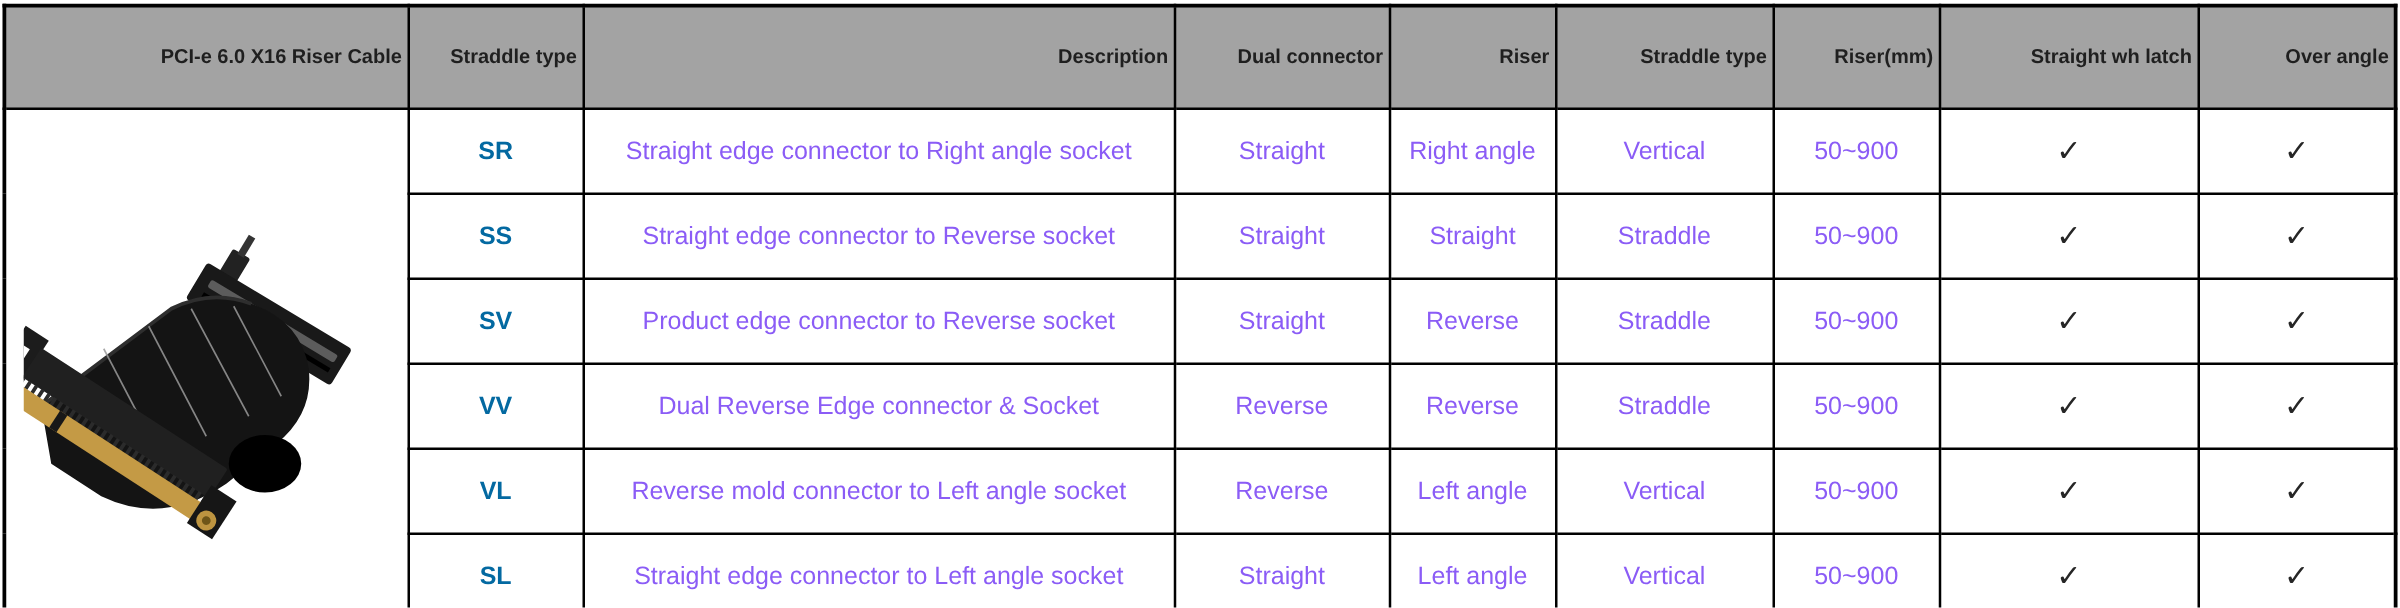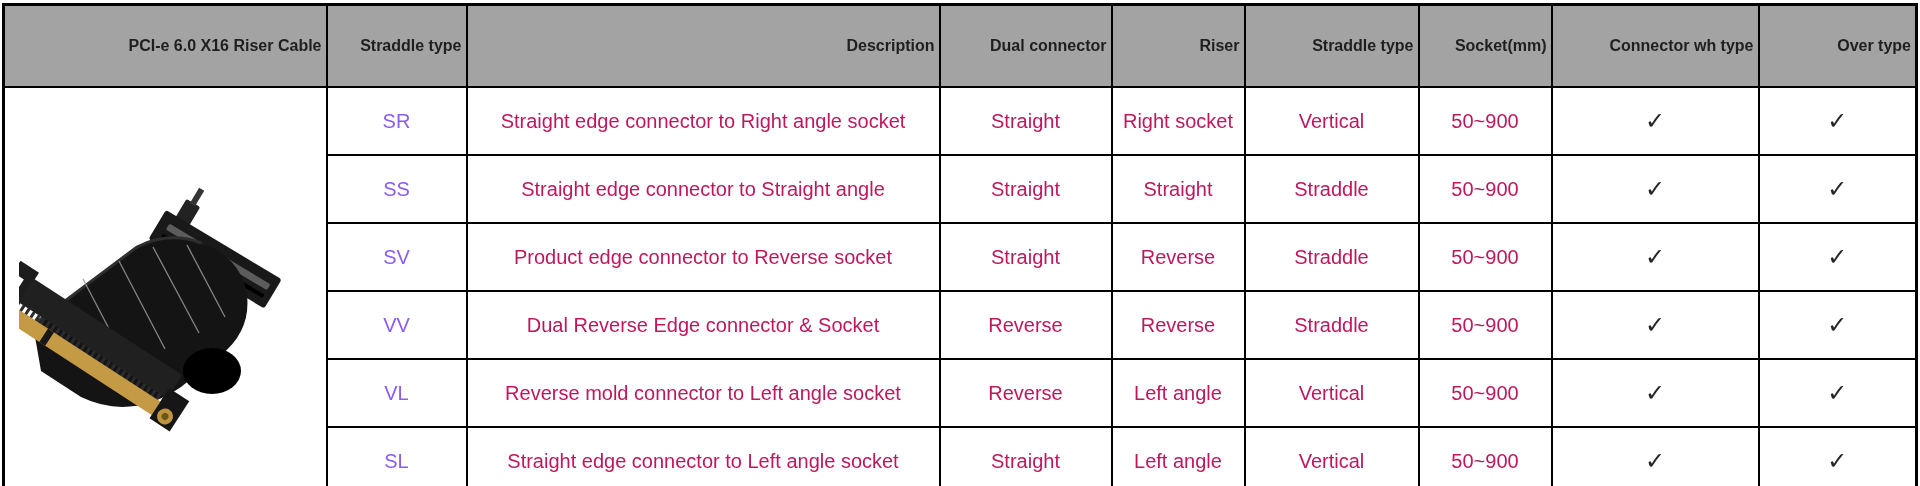--- a/index.html
+++ b/index.html
@@ -13,26 +13,26 @@
   table.spec,table.spec th,table.spec td{border:2px solid #000;}
   table.spec{border-width:3px;}
   thead th{
     background:#a3a3a3;
     color:#1f1f1f;font-weight:bold;font-size:16px;
     text-align:right;vertical-align:middle;
     height:80px;padding:0 4px;
     border-bottom-width:2px;
   }
   tbody td{
-    color:#be185d;font-size:20px;text-align:center;vertical-align:middle;
+    color:#8b5cf6;font-size:20px;text-align:center;vertical-align:middle;
     height:66px;padding:0 6px;
     border-top-width:3px;border-bottom-width:3px;
   }
   tbody tr:first-child td{border-top-width:2px;}
-  tbody td.ptype{font-weight:normal;color:#8b5cf6;}
+  tbody td.ptype{font-weight:bold;color:#0369a1;}
   tbody td.check{font-size:24px;color:#262626;}
   td.img-cell{background:#ffffff;text-align:center;vertical-align:middle;padding:0;}
   td.img-cell svg{display:block;margin:28px auto 0 14px;}
   
   col.c-img{width:323px;} col.c-type{width:140px;} col.c-desc{width:473px;}
   col.c-edge{width:172px;} col.c-sock{width:133px;} col.c-conn{width:174px;}
   col.c-len{width:133px;} col.c-latch{width:207px;} col.c-mold{width:158px;}
 </style>
 </head>
 <body>
@@ -50,23 +50,23 @@
       <col class="c-mold">
   </colgroup>
   <thead>
     <tr>
       <th>PCI-e 6.0 X16 Riser Cable</th>
       <th>Straddle type</th>
       <th>Description</th>
       <th>Dual connector</th>
       <th>Riser</th>
       <th>Straddle type</th>
-      <th>Socket(mm)</th>
-      <th>Connector wh type</th>
-      <th>Over type</th>
+      <th>Riser(mm)</th>
+      <th>Straight wh latch</th>
+      <th>Over angle</th>
     </tr>
   </thead>
   <tbody>
     <tr>
       <td class="img-cell" rowspan="6">
         <svg width="262" height="312" viewBox="0 0 262 312" xmlns="http://www.w3.org/2000/svg">
 
           <g transform="rotate(31 160 78)">
             <rect x="152" y="50" width="16" height="26" rx="2" fill="#222"></rect>
             <rect x="157" y="34" width="6" height="18" fill="#343434"></rect>
@@ -96,29 +96,29 @@
             <rect x="36" y="184" width="7" height="16" fill="#181818"></rect>
             <rect x="170" y="168" width="24" height="36" fill="#161616"></rect>
             <circle cx="182" cy="194" r="8" fill="#bd9440"></circle>
             <circle cx="182" cy="194" r="3.5" fill="#6e5518"></circle>
           </g>
         </svg>
       </td>
       <td class="ptype">SR</td>
       <td>Straight edge connector to Right angle socket</td>
       <td>Straight</td>
-      <td>Right socket</td>
+      <td>Right angle</td>
       <td>Vertical</td>
       <td>50~900</td>
       <td class="check">✓</td>
       <td class="check">✓</td>
     </tr>
     <tr>
       <td class="ptype">SS</td>
-      <td>Straight edge connector to Straight angle</td>
+      <td>Straight edge connector to Reverse socket</td>
       <td>Straight</td>
       <td>Straight</td>
       <td>Straddle</td>
       <td>50~900</td>
       <td class="check">✓</td>
       <td class="check">✓</td>
     </tr>
     <tr>
       <td class="ptype">SV</td>
       <td>Product edge connector to Reverse socket</td>

